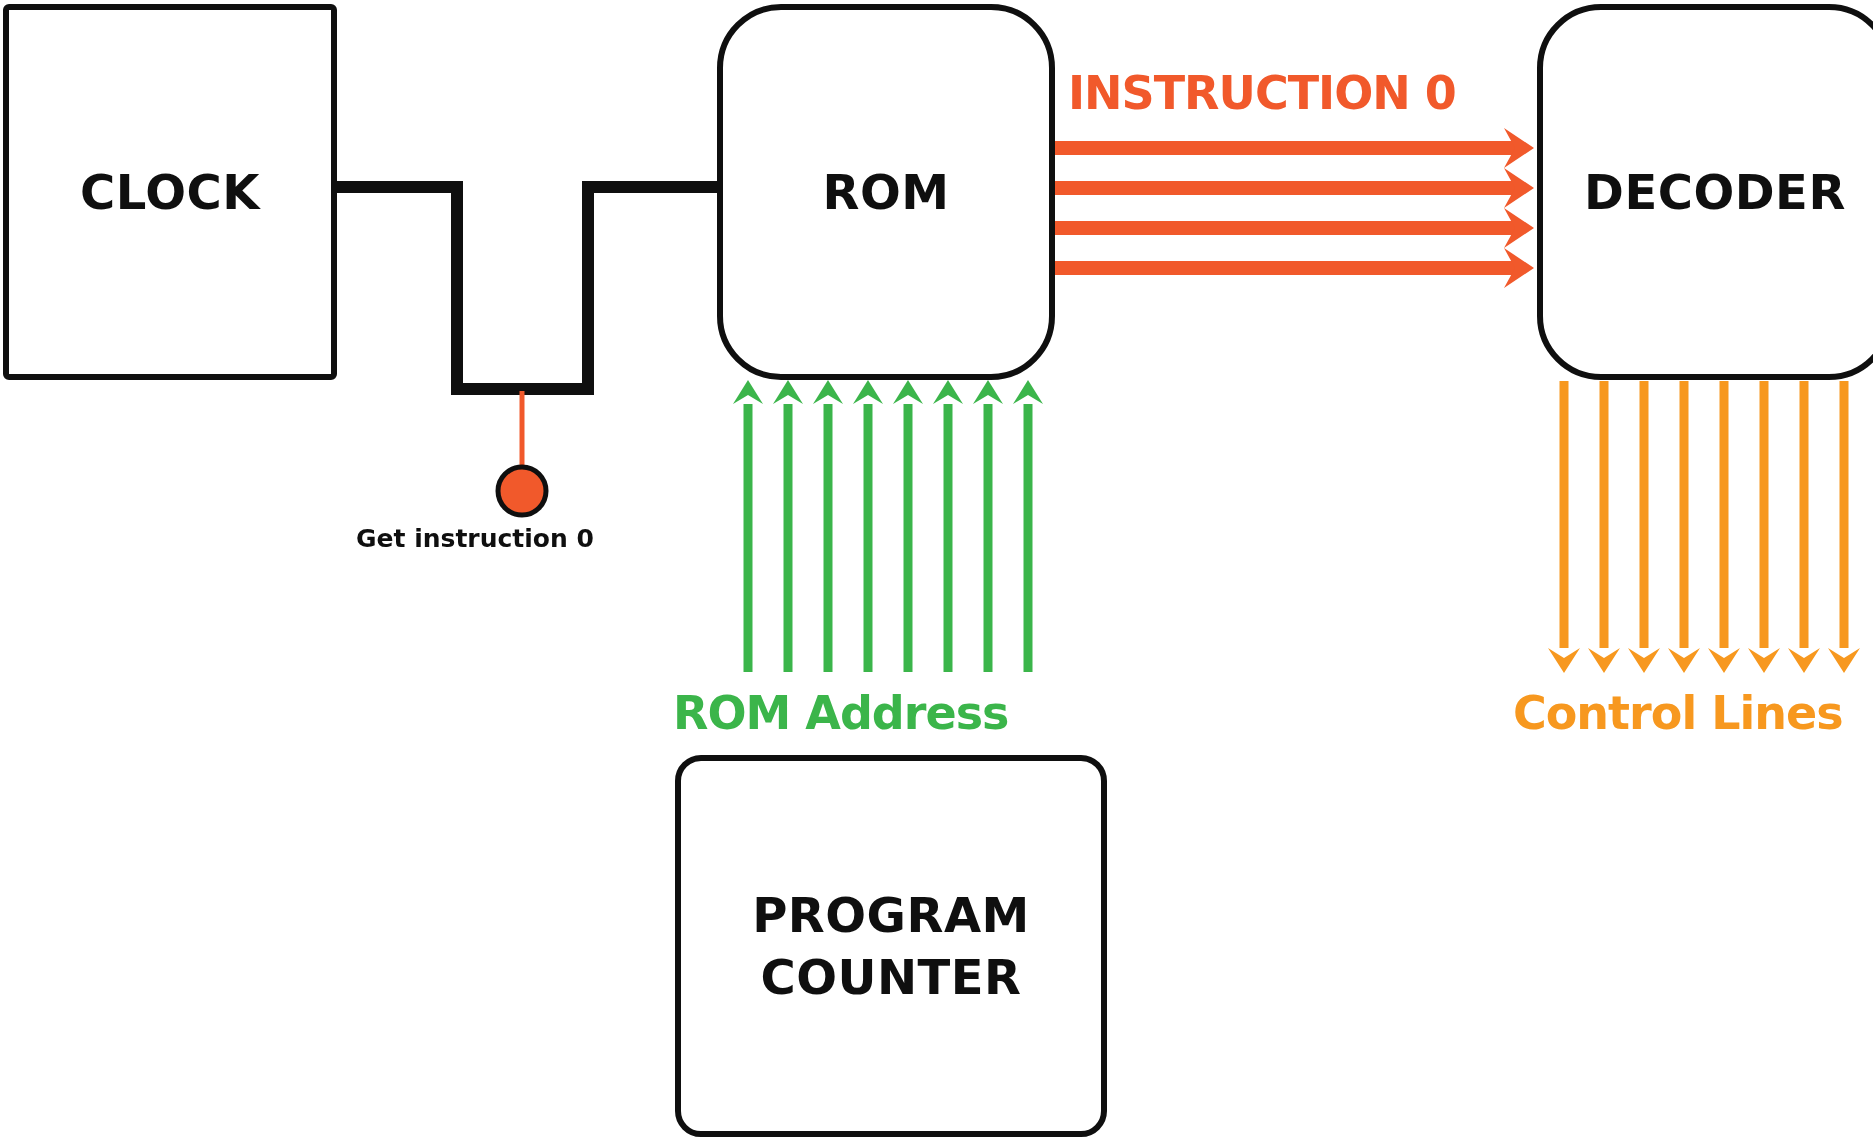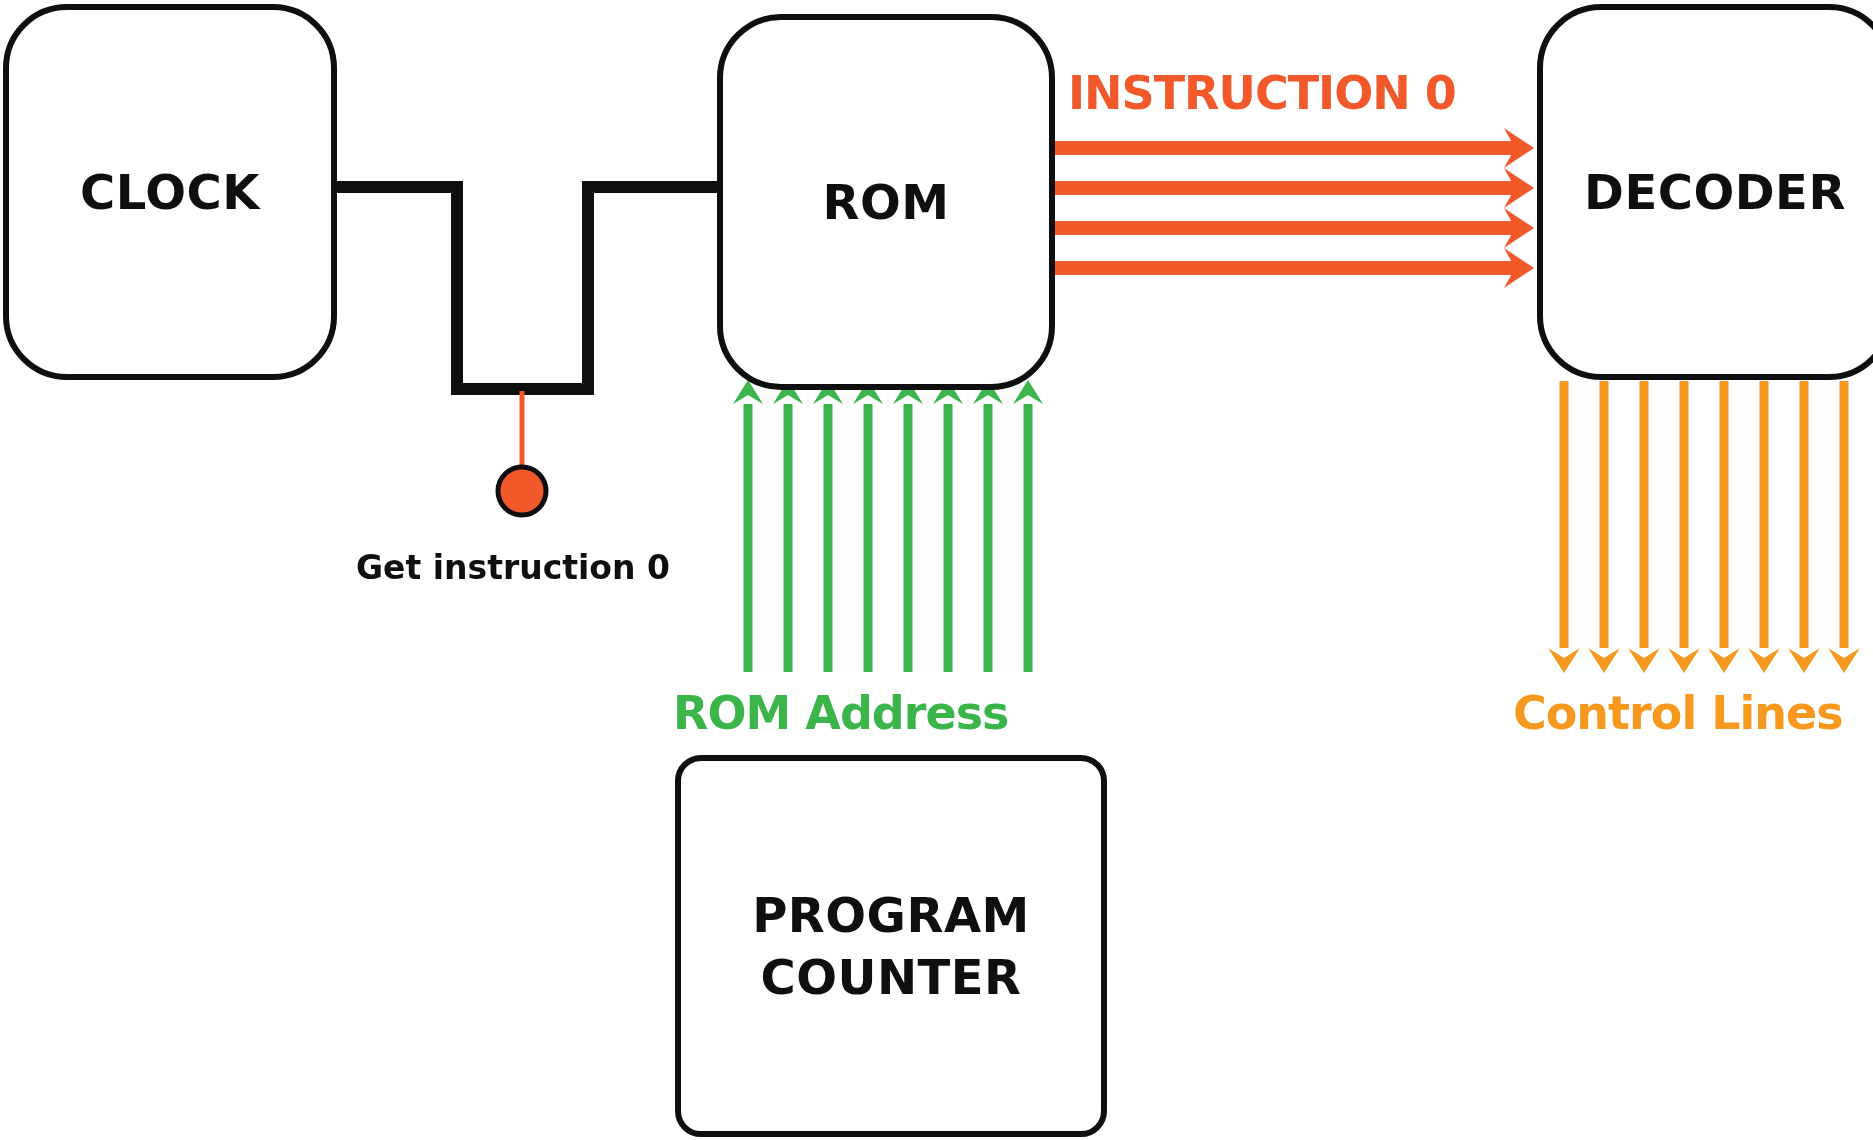--- a/index.html
+++ b/index.html
@@ -24,40 +24,40 @@
     border:6px solid var(--ink);
     border-radius:64px;
     display:flex;align-items:center;justify-content:center;
     text-align:center;
     font-weight:700;
     font-size:48px;
     letter-spacing:.5px;
     color:var(--ink);
     line-height:1.3;
   }
-  .box-clock{left:3px;top:4px;width:334px;height:376px;}
-  .box-rom{left:717px;top:14px;width:338px;height:376px;}
+  .box-clock{left:3px;top:4px;width:334px;height:376px;border-radius:6px;}
+  .box-rom{left:717px;top:4px;width:338px;height:376px;}
   .box-decoder{left:1537px;top:4px;width:356px;height:376px;}
   .box-pc{left:675px;top:755px;width:432px;height:382px;padding:0 42px;border-radius:26px;}
   .flabel{
     position:absolute;
     font-weight:700;
     font-size:46px;
     letter-spacing:-1px;
     text-align:left;
     white-space:nowrap;
     margin-left:13px;
   }
   .lbl-instruction{left:1055px;top:66px;width:482px;color:var(--vermillion);}
   .lbl-rom-address{left:660px;top:686px;width:460px;color:var(--green);}
   .lbl-control{left:1500px;top:686px;width:390px;color:var(--amber);}
   .lbl-get-instruction{
-    left:343px;top:548px;width:360px;
+    left:343px;top:524px;width:360px;
     color:var(--ink);
-    font-size:33px;
+    font-size:25px;
     letter-spacing:0;
   }
 </style>
 </head>
 <body>
 
 <div class="stage">
 
   <svg width="1873" height="1140" viewBox="0 0 1873 1140">
     <path d="M337 187 H457 V389 H588 V187 H719" fill="none" style="stroke:var(--ink)" stroke-width="12"></path>

